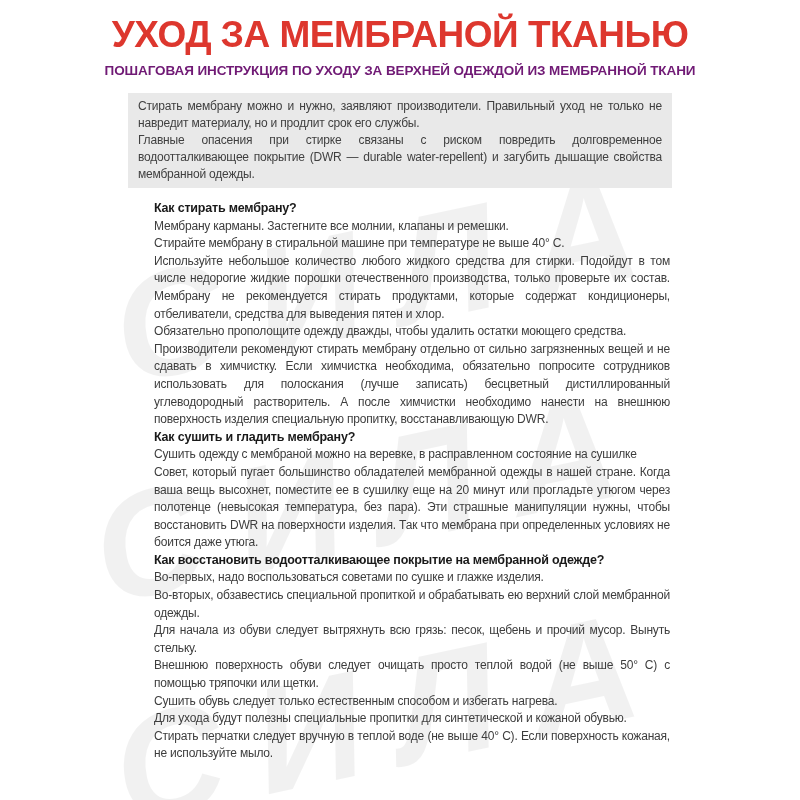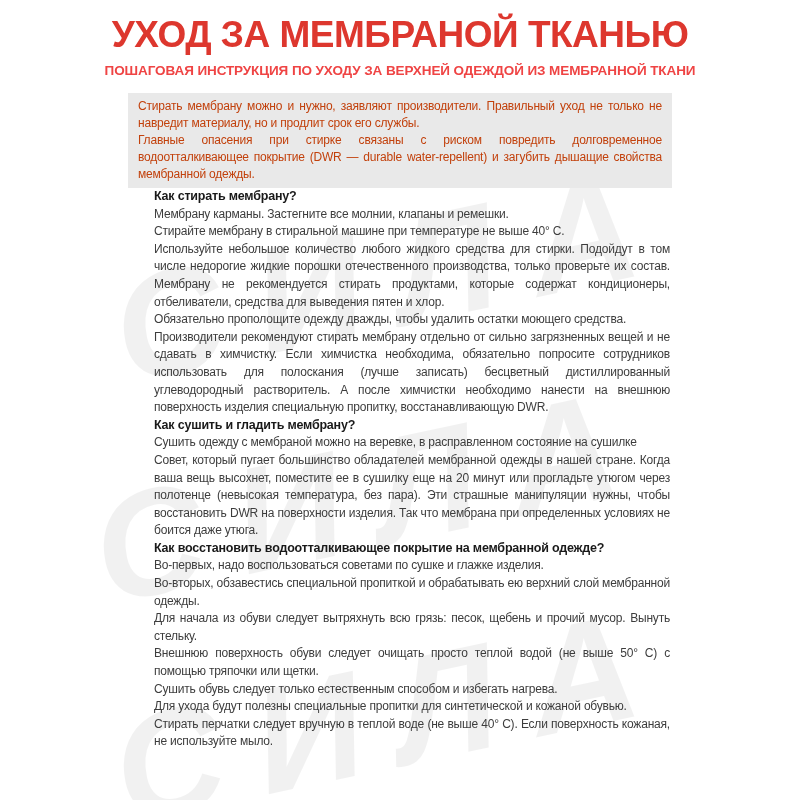--- a/index.html
+++ b/index.html
@@ -35,32 +35,32 @@
     font-weight:800;
     letter-spacing:-0.5px;
     color:var(--accent,#dd372e);
     line-height:1.0;
   }
   .subtitle{
     margin:10px 60px 0;
     text-align:center;
     font-size:13.5px;
     font-weight:bold;
-    color:#ef4444;
+    color:#701a75;
     letter-spacing:-0.1px;
   }
   .intro{
     width:524px;
-    margin:15px auto 0;
+    margin:15px auto 12px;
     padding:5px 10px;
     background:var(--intro-bg,#e9e9e9);
     font-size:12px;
     line-height:17px;
     letter-spacing:-0.2px;
-    color:#c2410c;
+    color:#404040;
     text-align:justify;
   }
   .intro p{margin:0;}
   .body-text{
     width:540px;
     margin:0 auto;
     font-size:12px;
     line-height:17.6px;
     letter-spacing:-0.2px;
     color:#3d3d3d;

